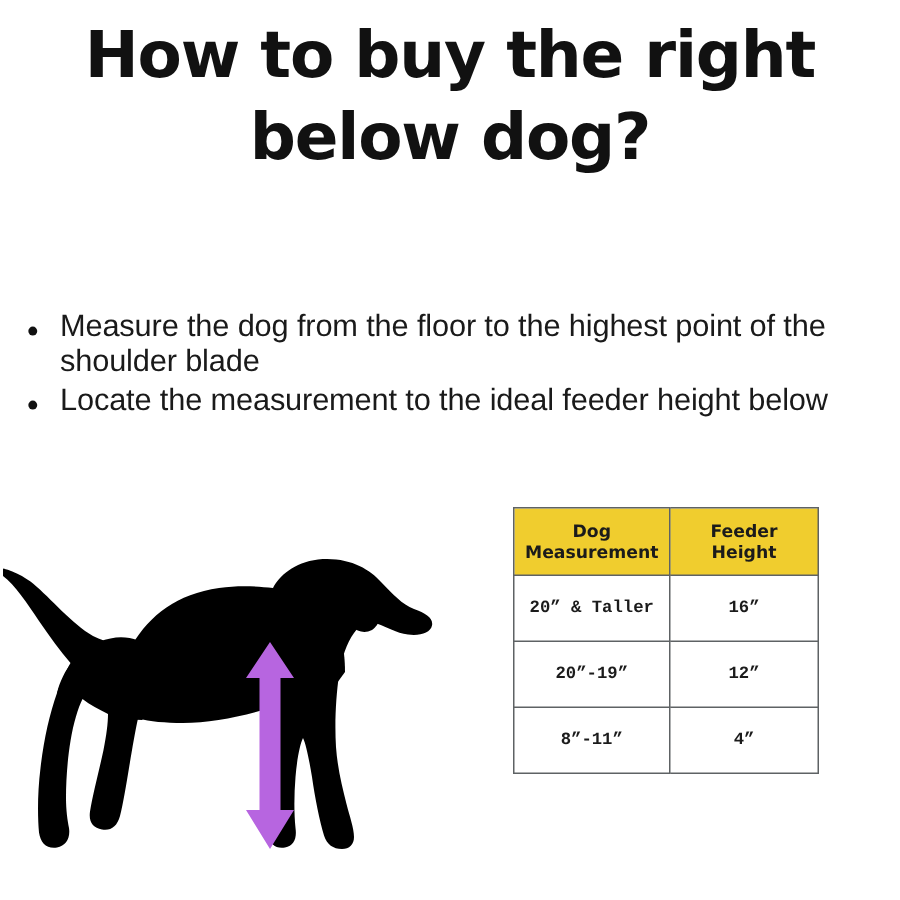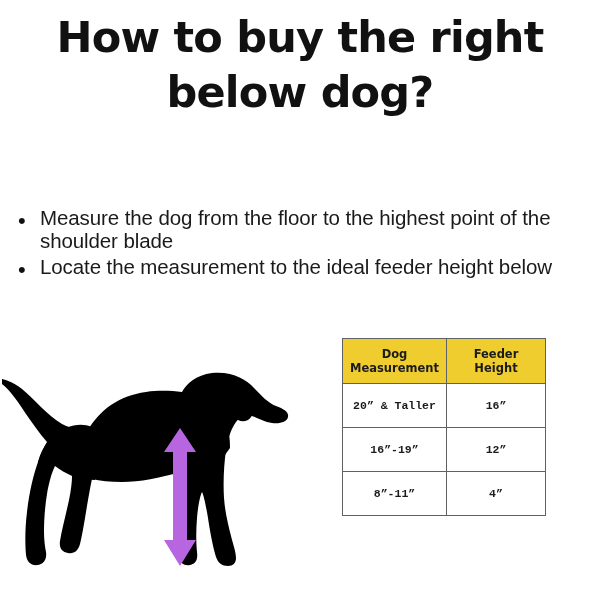--- a/index.html
+++ b/index.html
@@ -234,21 +234,21 @@
         <span>Height</span>
       </th>
     </tr>
   </thead>
   <tbody>
     <tr>
       <td>20” &amp; Taller</td>
       <td>16”</td>
     </tr>
     <tr>
-      <td>16”-19”</td>
+      <td>20”-19”</td>
       <td>12”</td>
     </tr>
     <tr>
       <td>8”-11”</td>
       <td>4”</td>
     </tr>
   </tbody>
 </table>
 
 </body></html>

